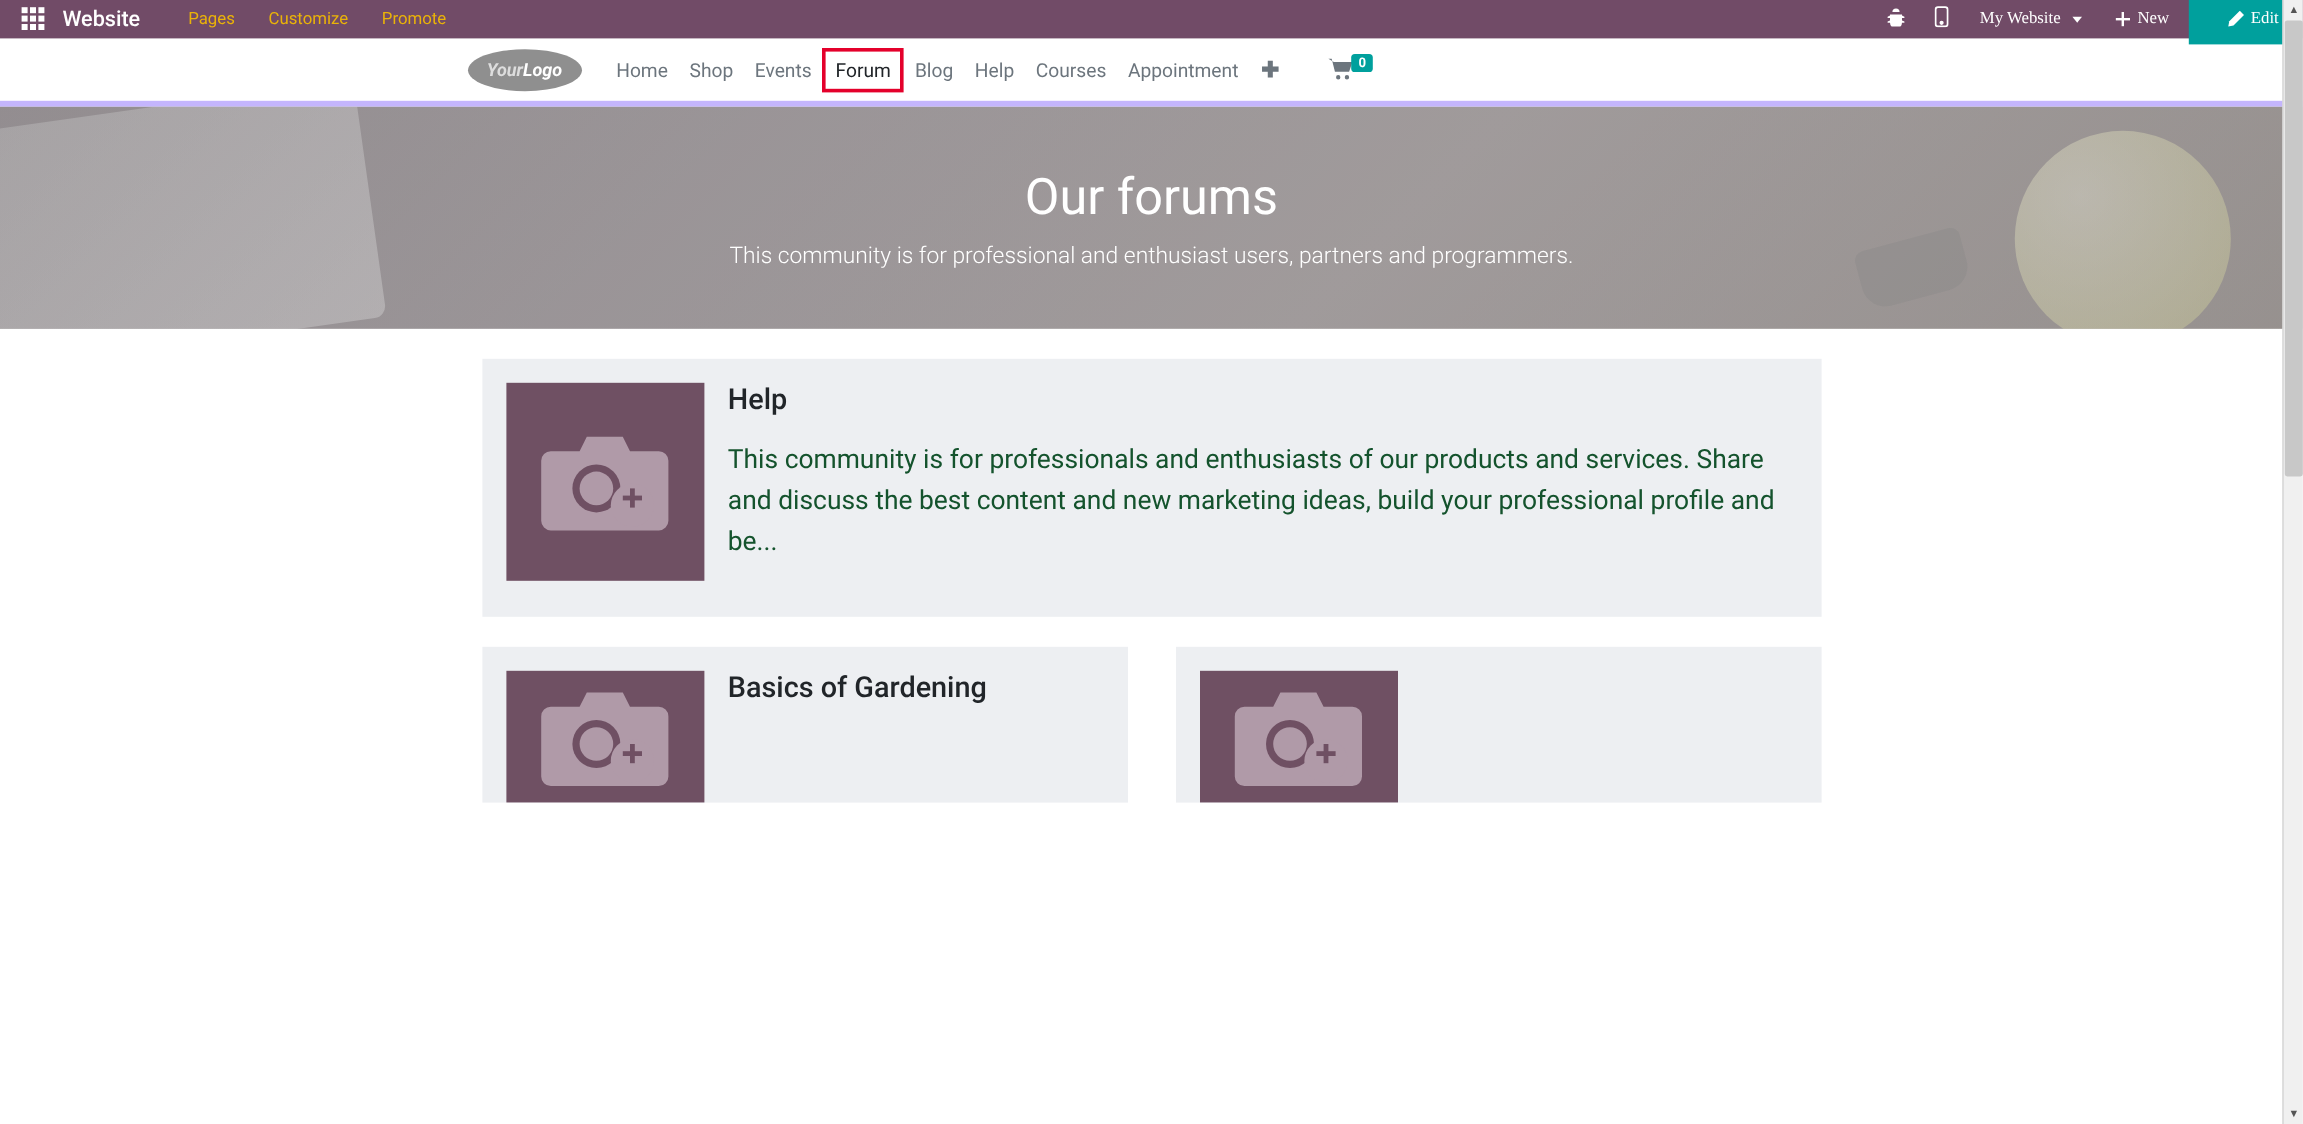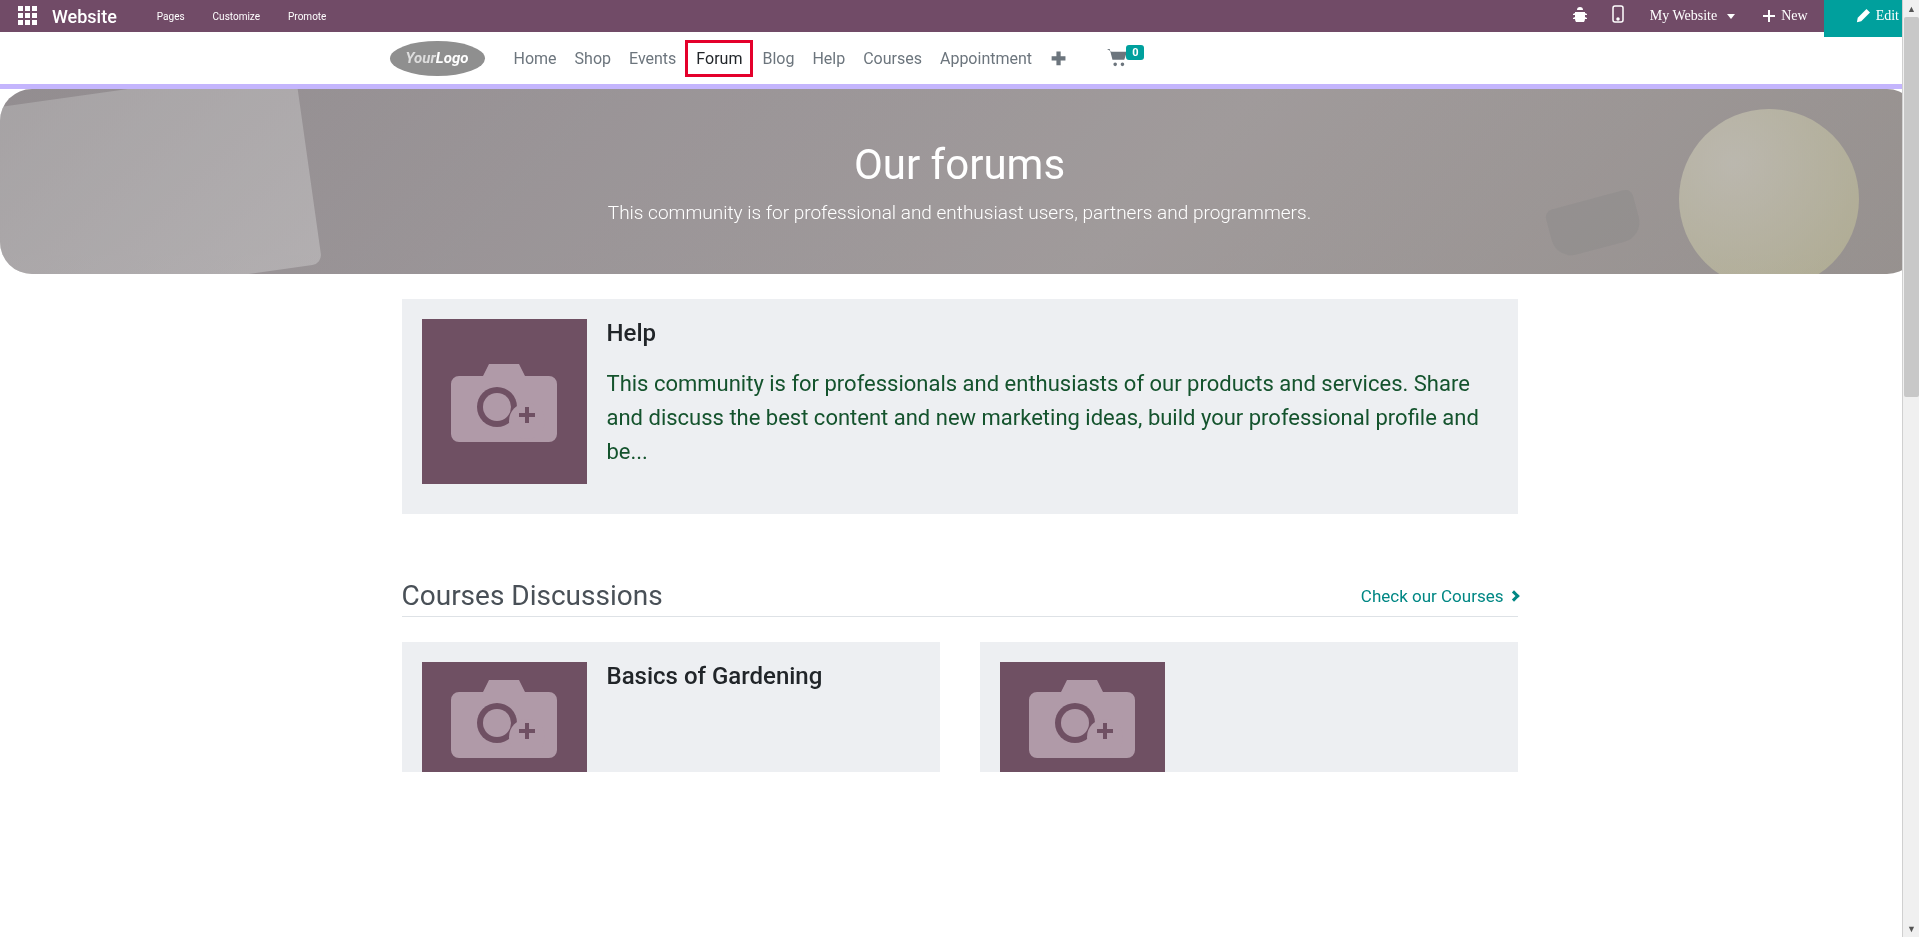--- a/index.html
+++ b/index.html
@@ -4,21 +4,21 @@
   <style>
     * { margin: 0; padding: 0; box-sizing: border-box; }
     body { font-family: -apple-system, BlinkMacSystemFont, "Segoe UI", Roboto, "Helvetica Neue", Arial, sans-serif; background: #fff; overflow-x: hidden; }
     
     
     .topbar { background: #714b67; height: 32px; display: flex; align-items: center; padding: 0 8px; color: #fff; font-size: 14px; }
     .topbar-left { display: flex; align-items: center; gap: 4px; }
     .apps-icon { width: 20px; height: 20px; display: grid; grid-template-columns: repeat(3, 5px); grid-template-rows: repeat(3, 5px); gap: 2px; margin: 0 10px; cursor: pointer; }
     .apps-icon span { background: #fff; width: 5px; height: 5px; }
     .topbar-title { font-size: 18px; font-weight: 500; margin-right: 24px; cursor: pointer; }
-    .topbar-link { padding: 0 12px; color: #ffffff; cursor: pointer; font-size: 10px; }
+    .topbar-link { padding: 0 12px; color: #eab308; cursor: pointer; font-size: 14px; }
     .topbar-right { margin-left: auto; display: flex; align-items: center; gap: 4px; }
     .topbar-icon { padding: 0 10px; cursor: pointer; font-size: 16px; }
     .topbar-btn { display: flex; align-items: center; padding: 0 12px; height: 42px; cursor: pointer; gap: 6px; font-family: Liberation Serif, serif; }
     .topbar-btn.new { }
     .topbar-btn.edit { background: #00a09d; padding-left: 32px; }
     .caret { display: inline-block; width: 0; height: 0; border-left: 4px solid transparent; border-right: 4px solid transparent; border-top: 5px solid #fff; margin-left: 4px; }
     
     
     .navbar { height: 57px; display: flex; align-items: center; border-bottom: 5px solid #c4b5fd; padding: 0 31px; }
     .navbar-inner { max-width: 1140px; width: 100%; margin: 0 auto; display: flex; align-items: center; }
@@ -29,21 +29,21 @@
     .nav-link.active { color: #212529; border: 3px solid #e4002b; padding: 6px 8px; }
     .nav-plus { color: #6c757d; font-size: 18px; padding: 0 10px; cursor: pointer; font-weight: bold; }
     .cart { margin-left: 30px; display: flex; align-items: center; color: #6c757d; cursor: pointer; position: relative; }
     .cart-badge { background: #00a09d; color: #fff; font-size: 11px; padding: 1px 6px; border-radius: 3px; margin-left: -2px; position: relative; top: -6px; font-weight: bold; }
     .nav-right { margin-left: auto; display: flex; align-items: center; gap: 20px; }
     .user-menu { color: #212529; font-size: 16px; font-weight: 600; cursor: pointer; display: flex; align-items: center; }
     .user-caret { display: inline-block; width: 0; height: 0; border-left: 4px solid transparent; border-right: 4px solid transparent; border-top: 5px solid #6c757d; margin-left: 8px; }
     .contact-btn { background: #17a2a5; color: #fff; padding: 10px 18px; border-radius: 4px; font-size: 16px; cursor: pointer; border: none; }
     
     
-    .hero { position: relative; height: 185px; background: linear-gradient(rgba(90,80,85,0.55), rgba(90,80,85,0.55)), linear-gradient(135deg, #d8d8d8 0%, #e8e8e8 30%, #f5f5f0 60%, #e0e0d5 100%); display: flex; flex-direction: column; align-items: center; justify-content: center; color: #fff; overflow: hidden; border-radius: 32px; }
+    .hero { position: relative; height: 185px; background: linear-gradient(rgba(90,80,85,0.55), rgba(90,80,85,0.55)), linear-gradient(135deg, #d8d8d8 0%, #e8e8e8 30%, #f5f5f0 60%, #e0e0d5 100%); display: flex; flex-direction: column; align-items: center; justify-content: center; color: #fff; overflow: hidden; }
     .hero::before { content:""; position:absolute; left:-40px; top:0; width:350px; height:200px; background: linear-gradient(145deg, #c8c8c8, #e2e2e2); border-radius: 10px; transform: rotate(-8deg); opacity:0.35; }
     .hero::after { content:""; position:absolute; right:60px; top:20px; width:180px; height:180px; background: radial-gradient(circle at 30% 30%, #f8f8e0, #d8d890); border-radius:50%; opacity:0.35; }
     .hero-clip { position:absolute; right:280px; top:110px; width:90px; height:50px; background: #888; border-radius: 8px 8px 20px 20px; opacity:0.35; transform: rotate(-15deg); }
     .hero h1 { font-size: 42px; font-weight: 400; margin-bottom: 12px; z-index: 1; }
     .hero p { font-size: 19px; font-weight: 300; z-index: 1; }
     
     
     .container { max-width: 1140px; margin: 0 auto; padding: 0 12px; }
     .cards-row { display: flex; gap: 40px; margin-top: 25px; }
     .card { flex: 1; background: #edeff2; padding: 20px; display: flex; gap: 20px; min-height: 215px; }
@@ -168,27 +168,20 @@
             <rect x="76" y="48" width="4" height="16" fill="#6f5063"></rect>
           </svg>
       </div>
       <div class="card-body">
         <h3 class="card-title">Help</h3>
         <p class="card-text">This community is for professionals and enthusiasts of our products and services. Share and discuss the best content and new marketing ideas, build your professional profile and be...</p>
       </div>
     </div>
   </div>
 
-  <div class="section-header">
-    <h2 class="section-title">Courses Discussions</h2>
-    <a class="section-link">
-      <span>Check our Courses</span>
-      <span class="chevron-right"></span>
-    </a>
-  </div>
 
   <div class="cards-row second">
     <div class="card short">
       <div class="card-img">
         <svg class="camera-svg" viewBox="0 0 110 85" fill="#b09aa8">
             <path d="M40 5l-6 12H10a8 8 0 00-8 8v50a8 8 0 008 8h90a8 8 0 008-8V25a8 8 0 00-8-8H76l-6-12H40z"></path>
             <circle cx="48" cy="48" r="20" fill="#6f5063"></circle>
             <circle cx="48" cy="48" r="14" fill="#b09aa8"></circle>
             <circle cx="78" cy="62" r="18" fill="#b09aa8"></circle>
             <rect x="70" y="54" width="16" height="4" fill="#6f5063"></rect>

